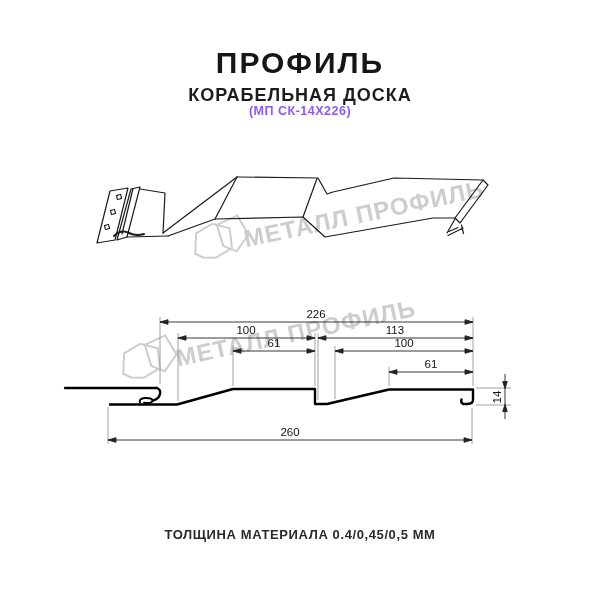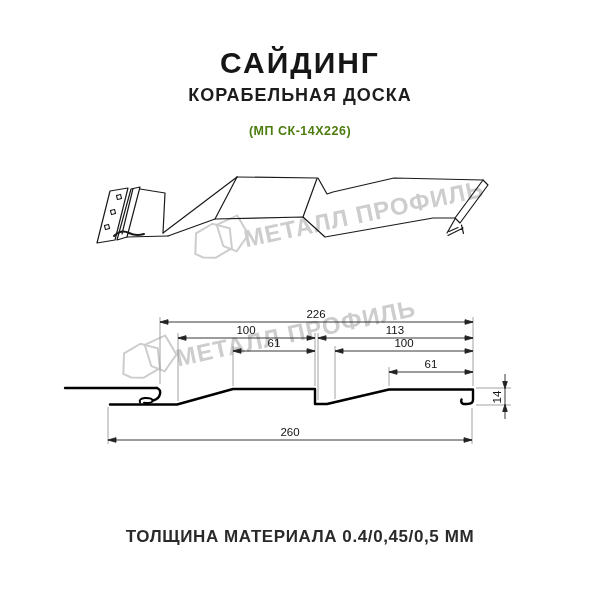--- a/index.html
+++ b/index.html
@@ -2,30 +2,30 @@
 <html><head>
 <meta charset="utf-8">
 <style>
   html,body{margin:0;padding:0;background:#ffffff;}
   body{width:600px;height:600px;position:relative;overflow:hidden;
        font-family:"Liberation Sans",sans-serif;color:#111;}
   .abs{position:absolute;}
   .center-text{left:0;width:600px;text-align:center;}
   .title{top:46px;font-size:30px;font-weight:800;letter-spacing:2px;color:#161616;}
   .subtitle{top:85px;font-size:18px;font-weight:700;letter-spacing:1px;color:#1c1c1c;}
-  .model{top:104px;font-size:12.5px;font-weight:700;letter-spacing:.5px;color:#4d7c0f;margin-top:20px;}
-  .footer{top:527px;font-size:17px;font-weight:700;letter-spacing:.6px;color:#2a2a2a;}
+  .model{top:104px;font-size:12.5px;font-weight:700;letter-spacing:.5px;color:#8b5cf6;}
+  .footer{top:527px;font-size:13px;font-weight:700;letter-spacing:.6px;color:#2a2a2a;}
   svg text.dim{font-family:"Liberation Sans",sans-serif;font-size:11.5px;fill:#111;}
   svg text.wm{font-family:"Liberation Sans",sans-serif;font-weight:700;font-size:24px;
               fill:#cdcdcd;letter-spacing:1px;}
 </style>
 </head>
 <body>
 
-<div class="abs center-text title">САЙДИНГ</div>
+<div class="abs center-text title">ПРОФИЛЬ</div>
 <div class="abs center-text subtitle">КОРАБЕЛЬНАЯ ДОСКА</div>
 <div class="abs center-text model">(МП СК-14Х226)</div>
 
 <svg class="abs" style="left:0;top:0;" width="600" height="600" viewBox="0 0 600 600">
 
   <g transform="translate(196,262) rotate(-12)">
     <g stroke="#cdcdcd" stroke-width="2" fill="none">
       <path d="M1,-8 L6,-28 L24,-34 L40,-26 L38,-6 L20,0 L8,-3 Z"></path>
       <path d="M28,-32 L50,-37 L57,-16 L42,-2 L30,-10 Z"></path>
     </g>

